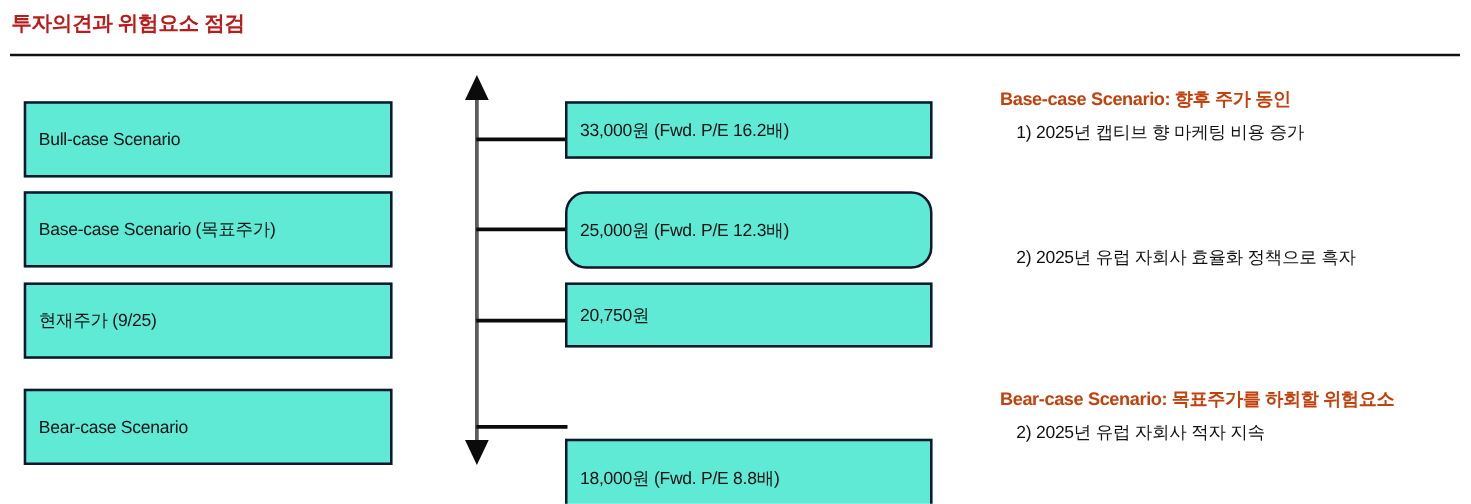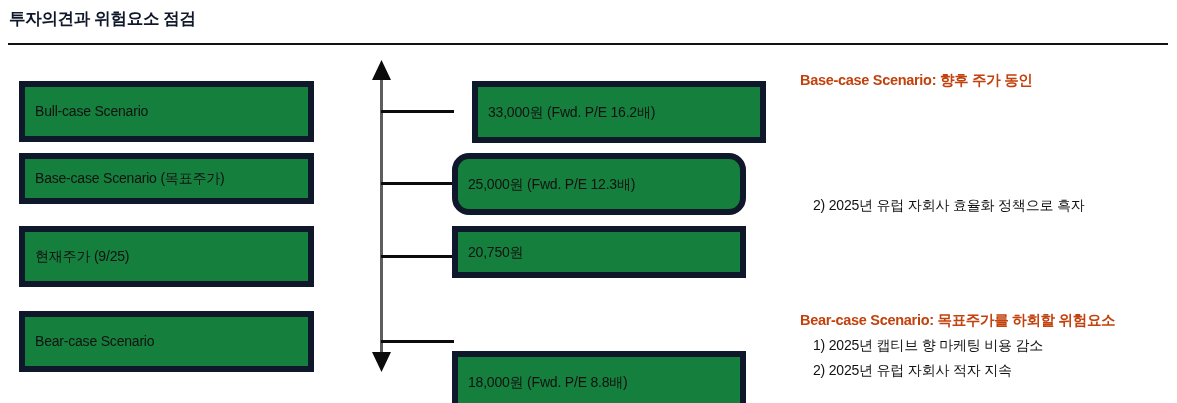--- a/index.html
+++ b/index.html
@@ -17,59 +17,59 @@
   }
 
   
   #page-title {
     position: absolute;
     left: 9px;
     top: 8px;
     font-size: 16.5px;
     font-weight: bold;
     letter-spacing: -0.3px;
-    color: #0f172a;
+    color: #b91c1c;
     white-space: nowrap;
   }
   #title-rule {
     position: absolute;
     left: 8px;
     top: 43px;
     width: 1160px;
     height: 2px;
     background: #111111;
   }
 
   
   .scenario-box {
     position: absolute;
     box-sizing: border-box;
-    background: #15803d;
-    border: 6px solid #0f172a;
+    background: #5eead4;
+    border: 2px solid #0f172a;
     display: flex;
     align-items: center;
   }
   .scenario-box .box-label {
     padding-left: 10px;
     font-size: 14px;
     line-height: 1.2;
     color: #111111;
     white-space: nowrap;
     letter-spacing: -0.2px;
   }
 
   .left-box  { left: 19px; width: 295px; }
   .price-box { left: 452px; width: 294px; }
 
   .row0 { top: 81px;  height: 61px; }
-  .row1 { top: 153px; height: 51px; }
+  .row1 { top: 153px; height: 61px; }
   .row2 { top: 226px; height: 61px; }
   .row3 { top: 311px; height: 61px; }
 
-  .price-row0 { top: 81px;  height: 62px; margin-left: 20px; }
+  .price-row0 { top: 81px;  height: 46px; }
   .price-row1 { top: 153px; height: 62px; border-radius: 17px; }
   .price-row2 { top: 226px; height: 52px; }
   .price-row3 { top: 311px; height: 62px; margin-top: 40px; }
 
   
   #arrow-axis {
     position: absolute;
     left: 364px;
     top: 60px;
     width: 36px;
@@ -153,23 +153,23 @@
 </div>
 <div class="scenario-box price-box price-row2">
   <span class="box-label">20,750원</span>
 </div>
 <div class="scenario-box price-box price-row3">
   <span class="box-label">18,000원 (Fwd. P/E 8.8배)</span>
 </div>
 
 <div class="note-block note-b0">
   <div class="note-heading">Base-case Scenario: 향후 주가 동인</div>
+  <div class="note-item">1) 2025년 캡티브 향 마케팅 비용 증가</div>
 </div>
 
 <div class="note-block note-b1">
   <div class="note-item">2) 2025년 유럽 자회사 효율화 정책으로 흑자</div>
 </div>
 
 <div class="note-block note-b2">
   <div class="note-heading">Bear-case Scenario: 목표주가를 하회할 위험요소</div>
-  <div class="note-item">1) 2025년 캡티브 향 마케팅 비용 감소</div>
   <div class="note-item">2) 2025년 유럽 자회사 적자 지속</div>
 </div>
 
 </body></html>

